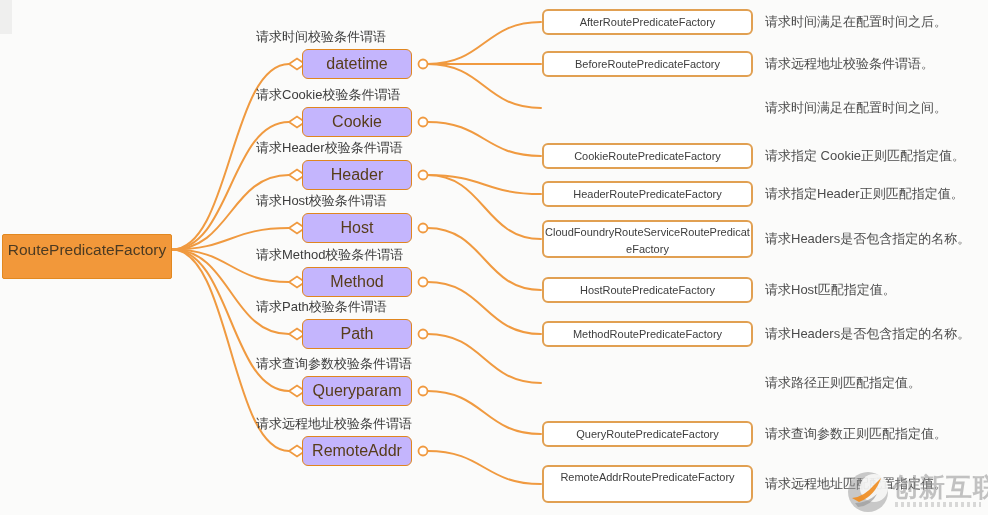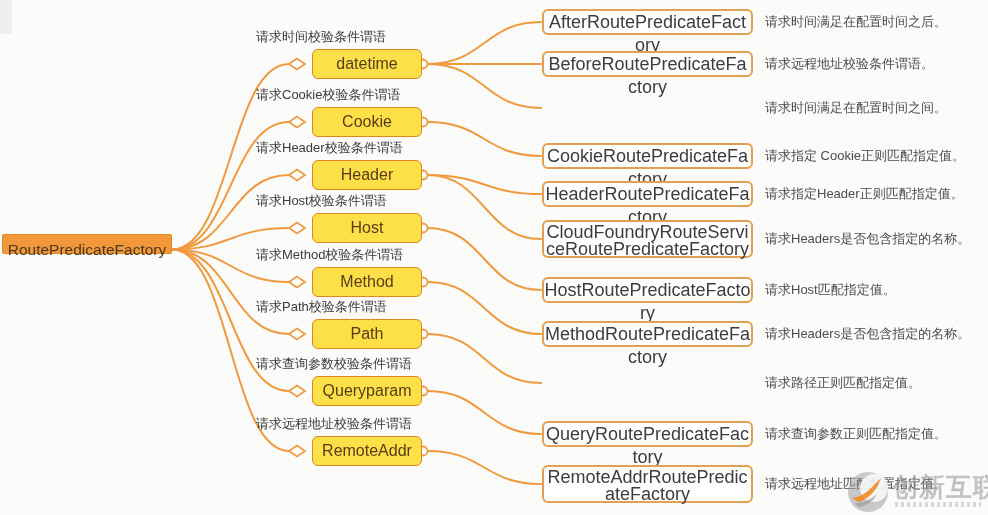--- a/index.html
+++ b/index.html
@@ -21,21 +21,21 @@
   .corner-artifact {
     position: absolute;
     left: 0; top: 0;
     width: 12px; height: 34px;
     background: #efefee;
     z-index: 0;
   }
   .root-node {
     position: absolute;
     left: 2px; top: 234px;
-    width: 170px; height: 20px;
+    width: 170px; height: 45px;
     line-height: 30px;
     background: #f2983a;
     border: 1px solid #e2881f;
     color: #4b3a22;
     font-size: 15.5px;
     text-align: center;
     border-radius: 2px;
     z-index: 2;
     white-space: nowrap;
   }
@@ -45,41 +45,41 @@
     width: 220px; height: 18px;
     line-height: 18px;
     text-align: left;
     font-size: 13px;
     color: #3c3c3c;
     z-index: 2;
     white-space: nowrap;
   }
   .branch-box {
     position: absolute;
-    left: 312px;
+    left: 302px;
     width: 110px; height: 30px;
     line-height: 28px;
-    background: #fde047;
+    background: #c4b5fd;
     border: 1px solid #e0861f;
     border-radius: 6px;
     color: #573c1a;
     font-size: 16px;
     text-align: center;
     z-index: 2;
     white-space: nowrap;
   }
   .leaf-box {
     position: absolute;
     left: 542px;
     width: 211px;
     background: #ffffff;
     border: 2px solid #e1a052;
     border-radius: 6px;
     color: #3d3d3d;
-    font-size: 18px;
+    font-size: 11px;
     text-align: center;
     z-index: 2;
     word-break: break-all;
   }
   .leaf-single { height: 26px; line-height: 23px; }
   .leaf-double { height: 38px; line-height: 16.5px; padding-top: 2px; }
   .leaf-desc {
     position: absolute;
     left: 765px;
     width: 222px; height: 20px;

